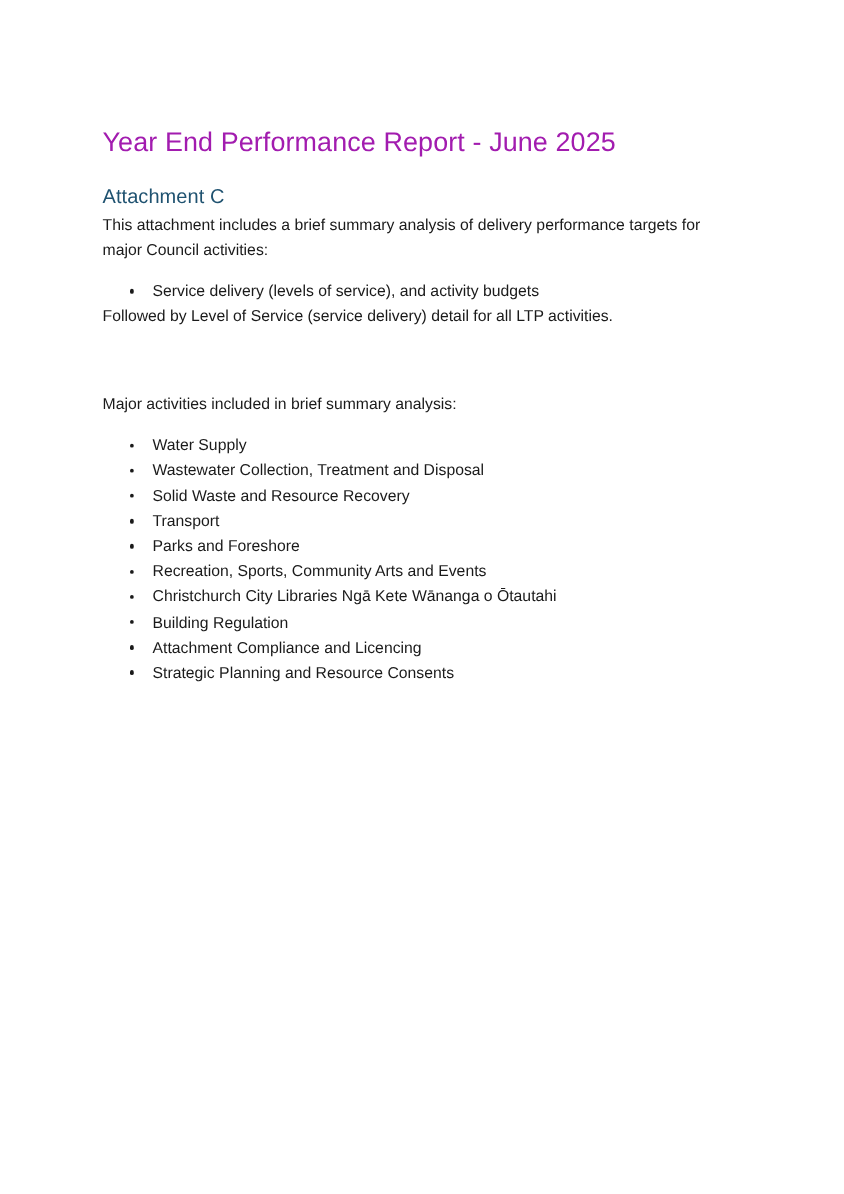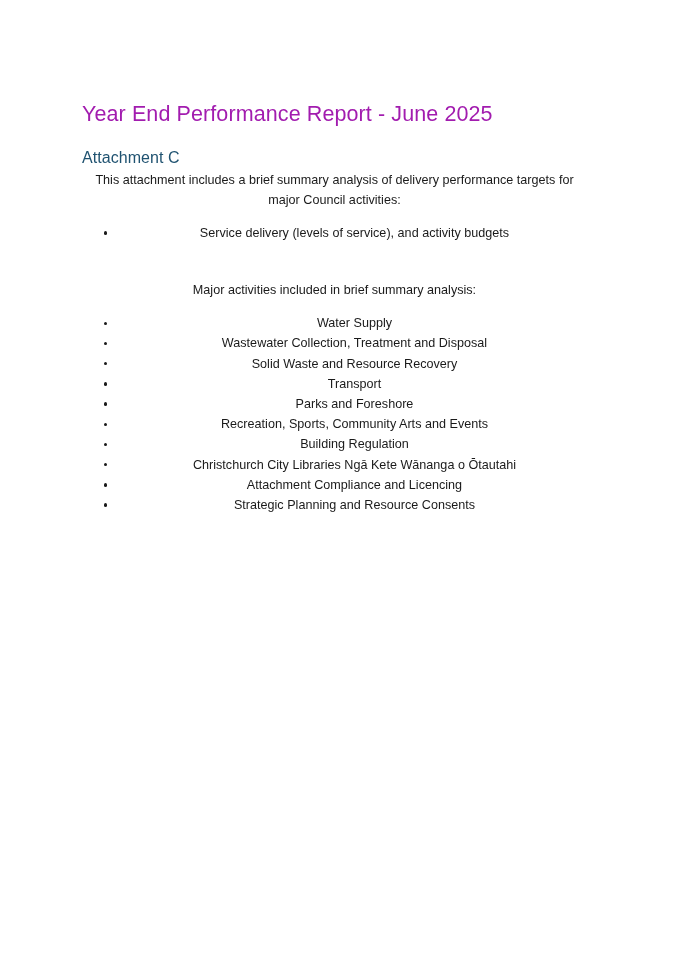--- a/index.html
+++ b/index.html
@@ -45,38 +45,36 @@
     color: #1f5270;
     letter-spacing: 0.05px;
     margin: 0 0 2px 0;
   }
   p.body-text {
     font-size: 12.6px;
     line-height: 20px;
     margin: 0;
     color: #1a1a1a;
     letter-spacing: 0.01px;
-    text-align: center;
   }
   .para-block {
     margin-bottom: 13px;
   }
   ul.bullets {
     list-style: none;
     margin: 0;
     padding: 0;
   }
   ul.bullets li {
     position: relative;
     font-size: 12.6px;
     line-height: 20.2px;
     color: #1a1a1a;
     padding-left: 40px;
     letter-spacing: 0.01px;
-    text-align: center;
   }
   ul.bullets li .dot {
     position: absolute;
     left: 22px;
     top: 8.3px;
     width: 3.4px;
     height: 3.4px;
     border-radius: 50%;
     background: #1a1a1a;
   }
@@ -105,20 +103,23 @@
       <p class="body-text">This attachment includes a brief summary analysis of delivery performance targets for major Council activities:</p>
     </div>
 
     <ul class="bullets list-block-1">
       <li>
         <span class="dot"></span>
         <span>Service delivery (levels of service), and activity budgets</span>
       </li>
     </ul>
 
+    <div class="para-block">
+      <p class="body-text">Followed by Level of Service (service delivery) detail for all LTP activities.</p>
+    </div>
 
     <div class="gap-large"></div>
 
     <div class="para-block">
       <p class="body-text">Major activities included in brief summary analysis:</p>
     </div>
 
     <ul class="bullets list-block-2">
       <li>
         <span class="dot"></span>
@@ -139,25 +140,25 @@
       <li>
         <span class="dot"></span>
         <span>Parks and Foreshore</span>
       </li>
       <li>
         <span class="dot"></span>
         <span>Recreation, Sports, Community Arts and Events</span>
       </li>
       <li>
         <span class="dot"></span>
-        <span>Building Regulation</span>
+        <span>Christchurch City Libraries Ngā Kete Wānanga o Ōtautahi</span>
       </li>
       <li>
         <span class="dot"></span>
-        <span>Christchurch City Libraries Ngā Kete Wānanga o Ōtautahi</span>
+        <span>Building Regulation</span>
       </li>
       <li>
         <span class="dot"></span>
         <span>Attachment Compliance and Licencing</span>
       </li>
       <li>
         <span class="dot"></span>
         <span>Strategic Planning and Resource Consents</span>
       </li>
     </ul>

